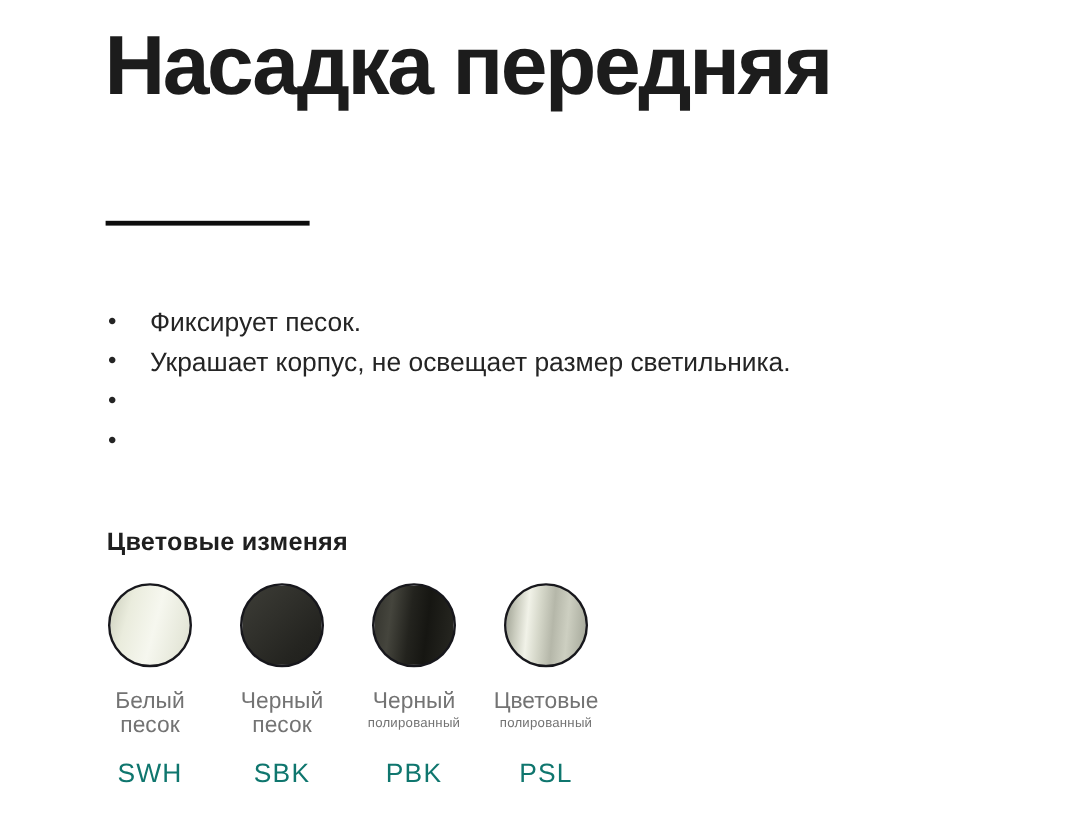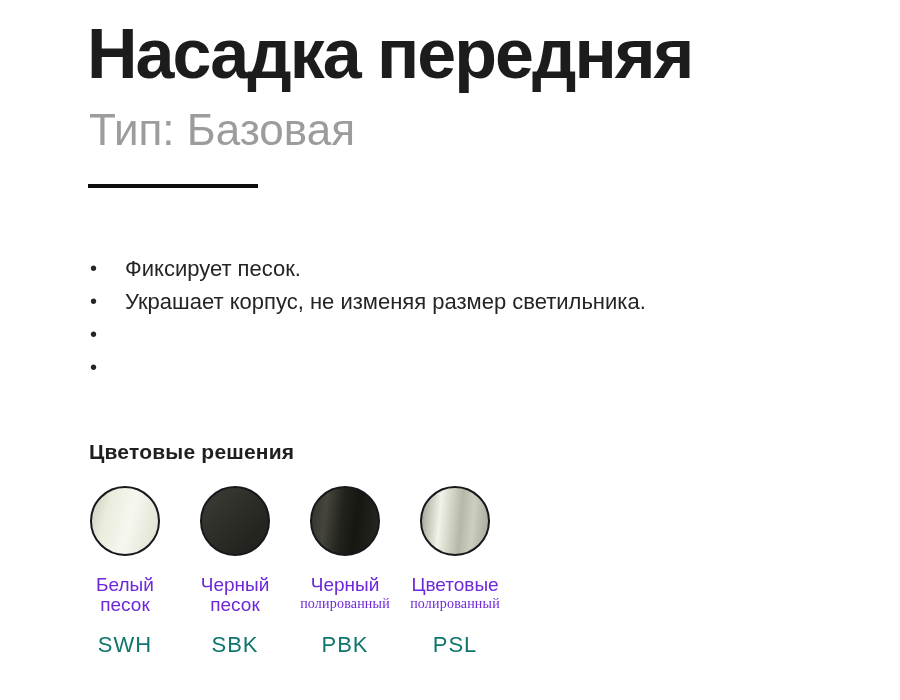--- a/index.html
+++ b/index.html
@@ -55,56 +55,55 @@
     display: flex; flex-direction: column; align-items: center;
   }
   .swatch {
     width: 66px; height: 66px; border-radius: 50%;
     border: 2px solid #17171c;
     background: #ccc;
   }
   .swatch-name {
     margin-top: 19px; height: 44px;
     text-align: center;
-    font-size: 19px; line-height: 20px; color: #6d28d9;
+    font-size: 19px; line-height: 20px; color: #737373;
   }
   .swatch-name .line2 { display: block; }
-  .swatch-col.small-line2 .line2 { font-size: 14px; line-height: 17px; letter-spacing: 0.2px; font-family: Liberation Serif, serif; }
+  .swatch-col.small-line2 .line2 { font-size: 11px; line-height: 17px; letter-spacing: 0.2px; }
   .swatch-code {
     margin-top: 13px;
     font-size: 22px; letter-spacing: 1px; color: #0f766e;
   }
 </style>
 </head>
 <body>
 
 <div class="slide">
 
   <div class="title">Насадка передняя</div>
-  <div class="subtitle">Тип: Базовая</div>
   <div class="divider"></div>
 
   <ul class="features">
     <li>
       <span class="bullet">•</span>
       <span>Фиксирует песок.</span>
     </li>
     <li>
       <span class="bullet">•</span>
-      <span>Украшает корпус, не изменяя размер светильника.</span>
+      <span>Украшает корпус, не освещает размер светильника.</span>
     </li>
     <li>
       <span class="bullet">•</span>
     </li>
     <li>
       <span class="bullet">•</span>
     </li>
   </ul>
 
-  <div class="colors-title">Цветовые решения</div>
+  <div class="colors-title">Цветовые изменяя</div>
 
   <div class="swatch-row">
 
     <div class="swatch-col">
       <div class="swatch" style="background: linear-gradient(105deg, rgb(201, 204, 186) 0%, rgb(234, 236, 221) 25%, rgb(246, 247, 239) 55%, rgb(230, 232, 218) 85%, rgb(218, 220, 206) 100%);"></div>
       <div class="swatch-name">
         <span class="line1">Белый</span>
         <span class="line2">песок</span>
       </div>
       <div class="swatch-code">SWH</div>

